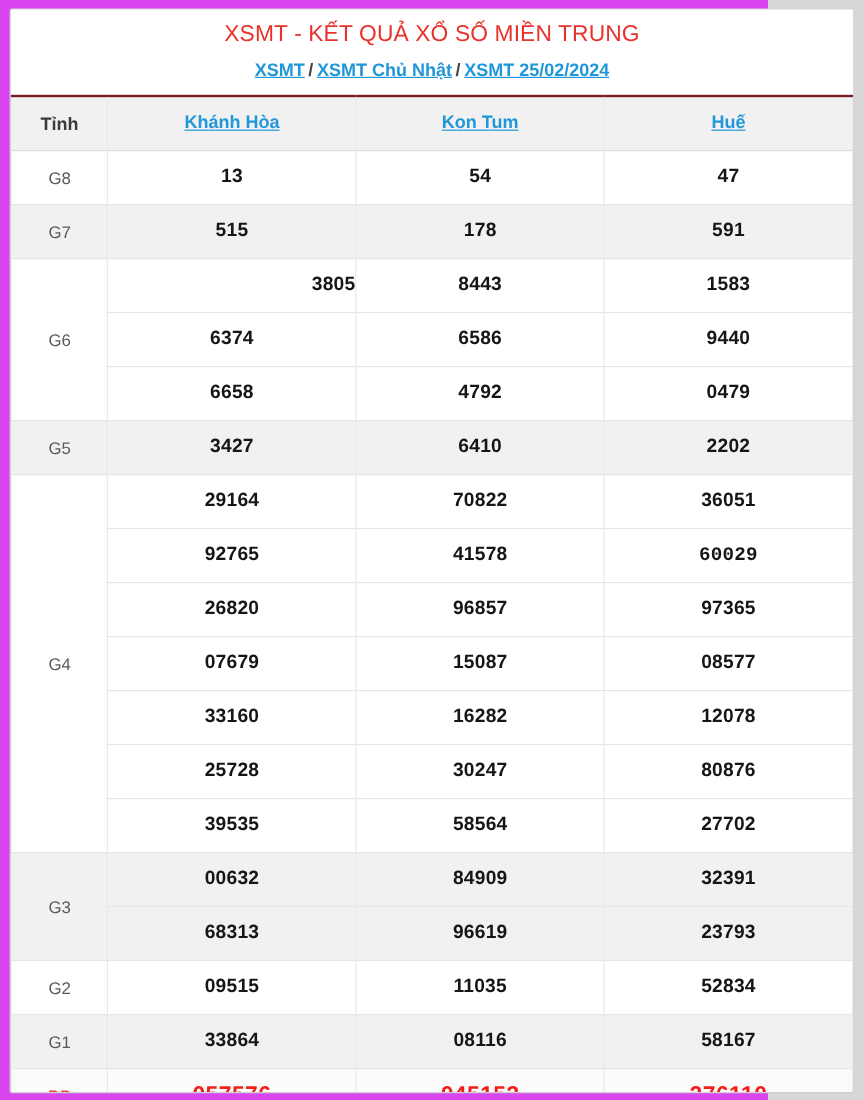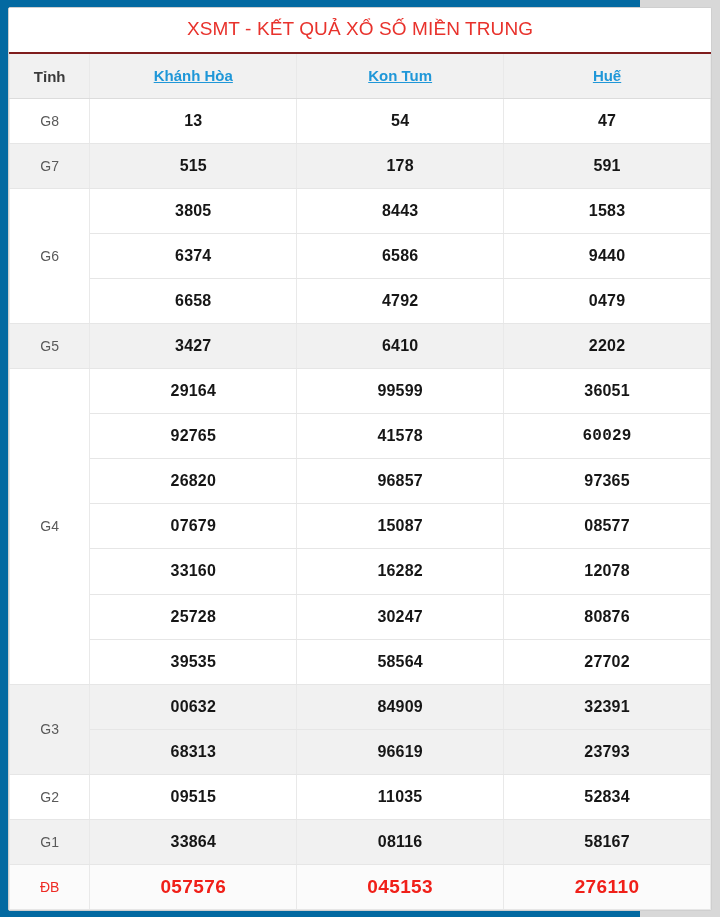--- a/index.html
+++ b/index.html
@@ -13,21 +13,21 @@
     background: #d8d8d8;
     font-family: "Liberation Sans", sans-serif;
     -webkit-font-smoothing: antialiased;
   }
 
   .page {
     box-sizing: border-box;
     width: 640px;
     height: 917px;
     padding: 7px 8px 6px 8px;
-    background: #0369a1;
+    background: #d946ef;
   }
 
   .card {
     box-sizing: border-box;
     width: 704px;
     height: 904px;
     background: #ffffff;
     border: 1px solid #cfcfcf;
     border-radius: 2px;
     overflow: hidden;
@@ -150,20 +150,23 @@
 </style>
 </head>
 <body>
 
 <div class="page">
   <div class="card">
 
     <div class="head">
       <div class="head-title">XSMT - KẾT QUẢ XỔ SỐ MIỀN TRUNG</div>
 
+      <div class="crumb">
+        <a>XSMT</a><span class="sep">/</span><a>XSMT Chủ Nhật</a><span class="sep">/</span><a>XSMT 25/02/2024</a>
+      </div>
     </div>
 
     <table class="tbl">
       <colgroup>
         <col class="c-prize">
         <col class="c-prov">
         <col class="c-prov">
         <col class="c-prov">
       </colgroup>
       <thead>
@@ -188,21 +191,21 @@
             <td class="num" style="height: 44px;">47</td>
           </tr>
           <tr class="shade ">
             <td class="prize" rowspan="1">G7</td>
             <td class="num" style="height: 44px;">515</td>
             <td class="num" style="height: 44px;">178</td>
             <td class="num" style="height: 44px;">591</td>
           </tr>
           <tr class="plain ">
             <td class="prize" rowspan="3">G6</td>
-            <td class="num" style="height: 44px;">3805</td>
+            <td class="num" style="height: 44px; text-align: right;">3805</td>
             <td class="num" style="height: 44px;">8443</td>
             <td class="num" style="height: 44px;">1583</td>
           </tr>
           <tr class="plain inner">
             <td class="num" style="height: 44px;">6374</td>
             <td class="num" style="height: 44px;">6586</td>
             <td class="num" style="height: 44px;">9440</td>
           </tr>
           <tr class="plain inner">
             <td class="num" style="height: 44px;">6658</td>
@@ -211,21 +214,21 @@
           </tr>
           <tr class="shade ">
             <td class="prize" rowspan="1">G5</td>
             <td class="num" style="height: 44px;">3427</td>
             <td class="num" style="height: 44px;">6410</td>
             <td class="num" style="height: 44px;">2202</td>
           </tr>
           <tr class="plain ">
             <td class="prize" rowspan="7">G4</td>
             <td class="num" style="height: 44px;">29164</td>
-            <td class="num" style="height: 44px;">99599</td>
+            <td class="num" style="height: 44px;">70822</td>
             <td class="num" style="height: 44px;">36051</td>
           </tr>
           <tr class="plain inner">
             <td class="num" style="height: 44px;">92765</td>
             <td class="num" style="height: 44px;">41578</td>
             <td class="num" style="height: 44px; font-family: Liberation Mono, monospace;">60029</td>
           </tr>
           <tr class="plain inner">
             <td class="num" style="height: 44px;">26820</td>
             <td class="num" style="height: 44px; text-align: center;">96857</td>

